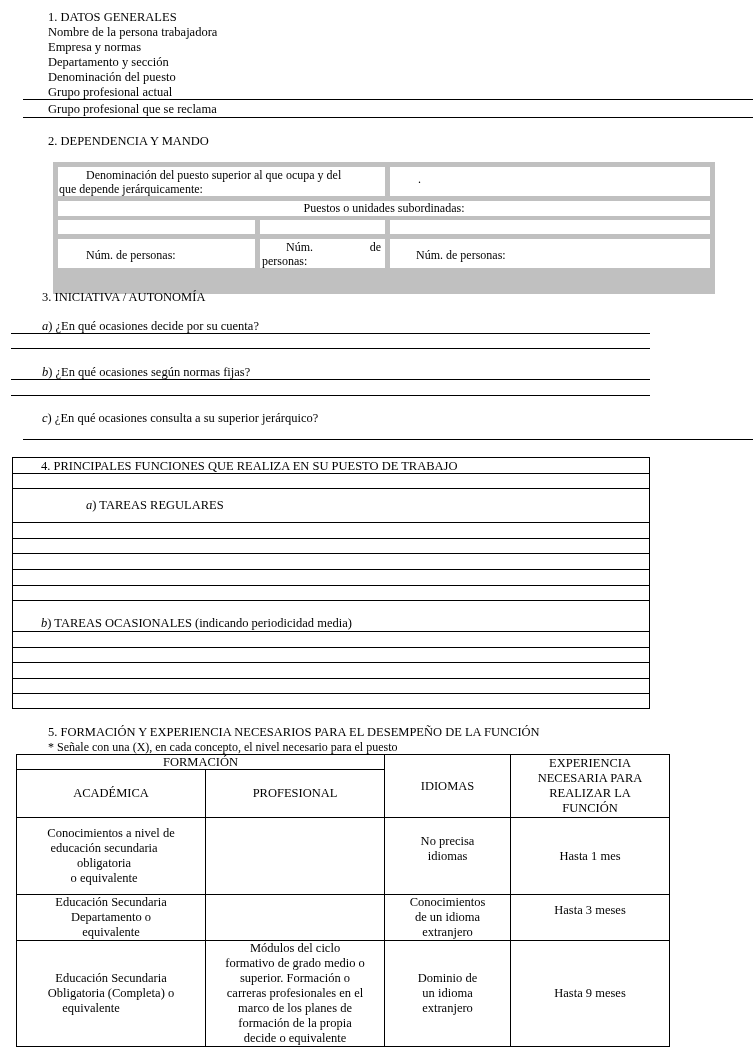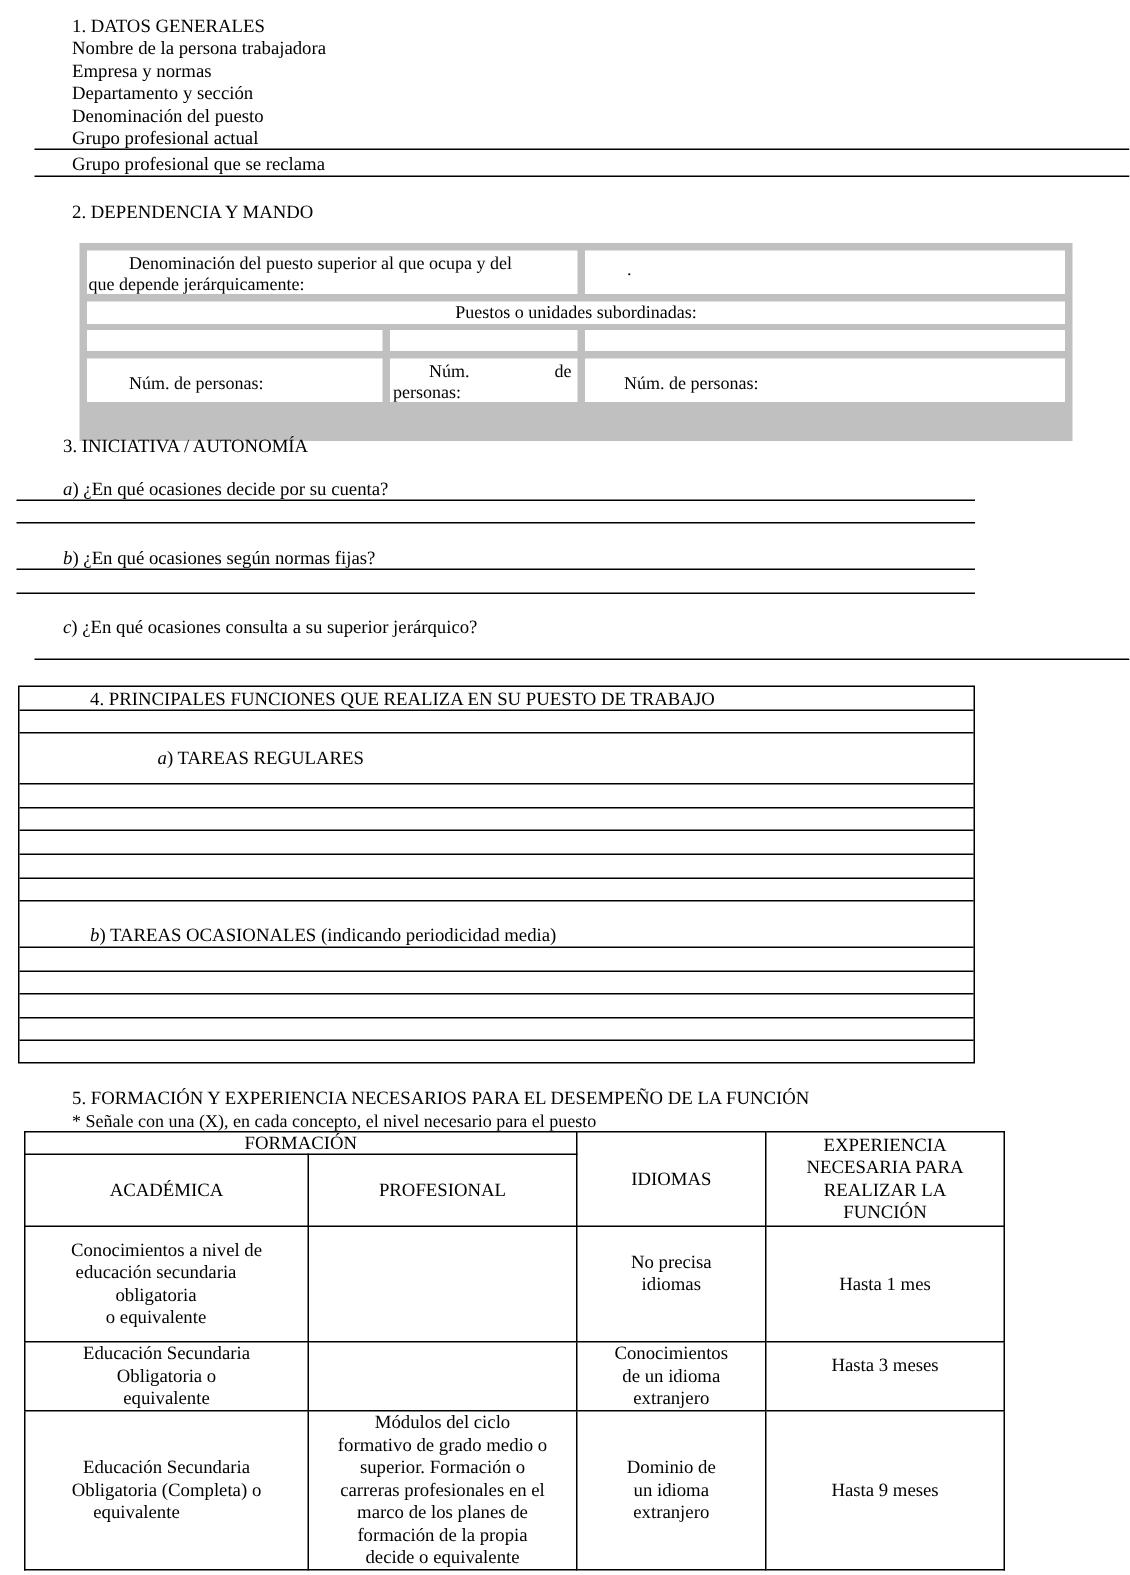--- a/index.html
+++ b/index.html
@@ -9,21 +9,21 @@
     .txt { position: absolute; white-space: nowrap; }
     i { font-style: italic; }
 
     
     .grey-table { position: absolute; left: 53px; top: 162px; width: 662px; height: 132px; background: #c0c0c0; }
     .gcell { position: absolute; background: #fff; font-size: 12px; line-height: 14px; }
 
     
     .s4 { position: absolute; left: 12px; top: 457px; width: 638px; height: 252px; border: 1px solid #000; border-top-width: 1px; }
     .s4 .rule { position: absolute; left: 0; right: 0; height: 1px; background: #000; }
-    .s4 .lbl { position: absolute; left: 47px; white-space: nowrap; }
+    .s4 .lbl { position: absolute; left: 28px; white-space: nowrap; }
 
     
     table.s5 { position: absolute; left: 16px; top: 754px; width: 653px; border-collapse: collapse; table-layout: fixed; font-size: 12.5px; line-height: 15px; }
     table.s5 td, table.s5 th { border: 1px solid #000; text-align: center; vertical-align: middle; font-weight: normal; padding: 0 6px; }
   </style>
 </head>
 <body>
 
 <div>
   <div class="txt" style="left:48px;top:10px;">1. DATOS GENERALES</div>
@@ -139,21 +139,21 @@
       <td></td>
       <td style="vertical-align:top;padding-top:16px;">
         <div>No precisa</div>
         <div>idiomas</div>
       </td>
       <td>Hasta 1 mes</td>
     </tr>
     <tr style="height:45px;">
       <td>
         <div>Educación Secundaria</div>
-        <div>Obligatoria o</div>
+        <div>Departamento o</div>
         <div>equivalente</div>
       </td>
       <td></td>
       <td>
         <div>Conocimientos</div>
         <div>de un idioma</div>
         <div>extranjero</div>
       </td>
       <td style="vertical-align:top;padding-top:8px;">Hasta 3 meses</td>
     </tr>

